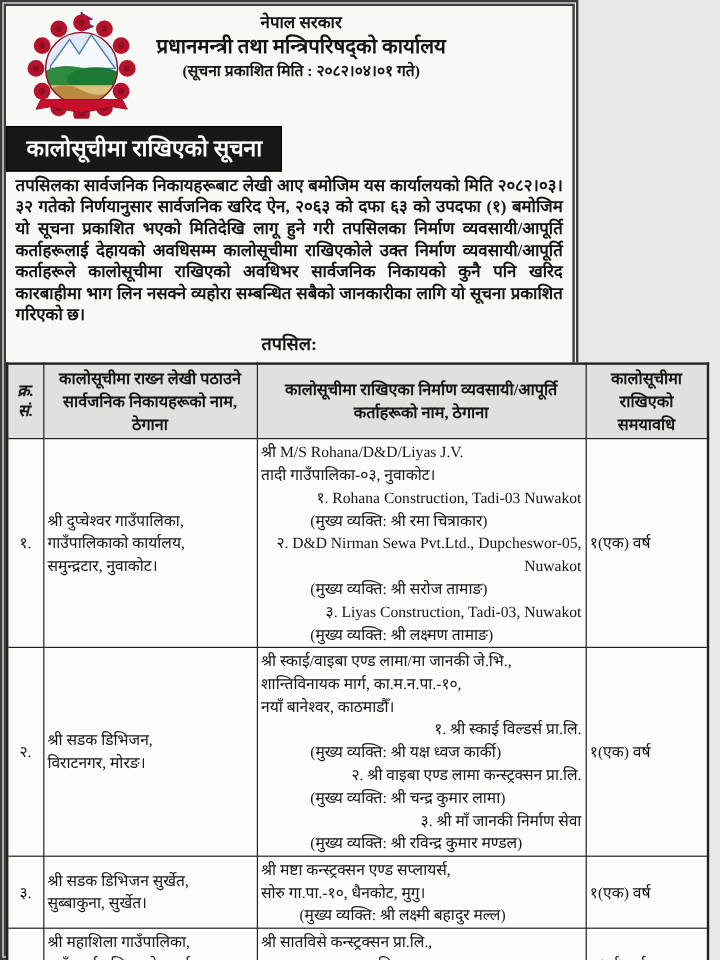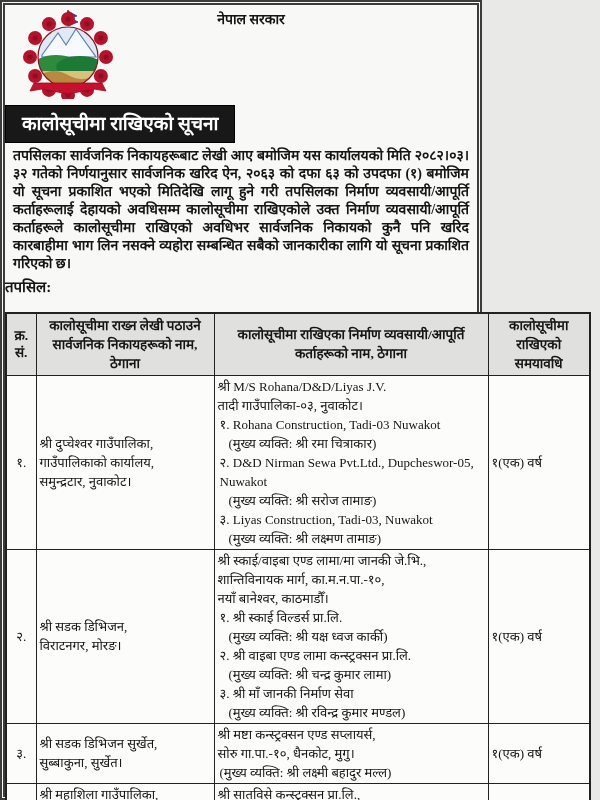--- a/index.html
+++ b/index.html
@@ -23,42 +23,42 @@
   .banner{
     display:inline-block;background:#181818;color:#ffffff;
     font-size:19px;font-weight:bold;padding:4px 16px 6px 16px;
     border:1px solid #000;
   }
   
   .body-par{
     margin:4px 8px 0 8px;font-size:14px;line-height:18px;
     text-align:justify;font-weight:700;
   }
-  .tapasil{text-align:left;font-weight:bold;font-size:15px;margin:3px 0 16px 0;}
+  .tapasil{text-align:center;font-weight:bold;font-size:15px;margin:3px 0 5px 0;}
   
   table.blacklist-table{
     border-collapse:collapse;margin:0 auto;width:584px;
     table-layout:fixed;background:#fcfcfa;
     border:2px solid #222;
   }
   .blacklist-table td,.blacklist-table th{
     border:1px solid #222;font-size:13px;line-height:19px;
     padding:1px 3px;vertical-align:middle;box-sizing:border-box;
   }
   .blacklist-table th{background:#e0e0de;font-weight:bold;text-align:center;font-size:13.5px;height:62px;}
   col.c-sn{width:30px;} col.c-agency{width:178px;} col.c-firms{width:274px;} col.c-duration{width:102px;}
   td.sn{text-align:center;}
   td.agency{text-align:left;}
   td.duration{}
   .firm-head{}
   .firm-list{text-align:left;}
-  .firm-line{text-align:left;padding-left:2px;}
-  .firm-person{text-align:left;padding-left:11px;}
+  .firm-line{text-align:right;padding-left:2px;}
+  .firm-person{text-align:left;padding-left:11px;margin-left:30px;}
   .firm-person.solo{padding-left:2px;}
-  .hdr-two-line div{line-height:17px;}
+  .hdr-two-line div{line-height:17px;font-style:italic;}
 </style>
 </head>
 <body>
 
 <div class="page">
 
   <div class="header">
     <div class="emblem">
       <svg viewBox="0 0 100 90" width="102" height="90" xmlns="http://www.w3.org/2000/svg">
         <defs>
@@ -108,20 +108,22 @@
           <rect x="20" y="62" width="60" height="16" fill="#d8c27a"></rect>
           <path d="M22,66 q14,-8 28,0 q14,8 28,0 l0,12 l-56,0 z" fill="#b8893f"></path>
         </g>
         <circle cx="50" cy="48" r="30" fill="none" stroke="#8f0f22" stroke-width="1.2"></circle>
 
         <polygon points="16,74 84,74 88,82 76,80 50,85 24,80 12,82" fill="#c8102e" stroke="#8f0f22" stroke-width="0.8"></polygon>
       </svg>
     </div>
     <div class="header-lines">
       <div class="h-gov">नेपाल सरकार</div>
+      <div class="h-office1">प्रधानमन्त्री तथा मन्त्रिपरिषद्को कार्यालय</div>
+      <div class="h-date">(सूचना प्रकाशित मिति : २०८२।०४।०१ गते)</div>
     </div>
   </div>
 
   <div class="banner-wrap">
     <div class="banner">कालोसूचीमा राखिएको सूचना</div>
   </div>
 
   <p class="body-par">तपसिलका सार्वजनिक निकायहरूबाट लेखी आए बमोजिम यस कार्यालयको मिति २०८२।०३।३२ गतेको निर्णयानुसार सार्वजनिक खरिद ऐन, २०६३ को दफा ६३ को उपदफा (१) बमोजिम यो सूचना प्रकाशित भएको मितिदेखि लागू हुने गरी तपसिलका निर्माण व्यवसायी/आपूर्ति कर्ताहरूलाई देहायको अवधिसम्म कालोसूचीमा राखिएकोले उक्त निर्माण व्यवसायी/आपूर्ति कर्ताहरूले कालोसूचीमा राखिएको अवधिभर सार्वजनिक निकायको कुनै पनि खरिद कारबाहीमा भाग लिन नसक्ने व्यहोरा सम्बन्धित सबैको जानकारीका लागि यो सूचना प्रकाशित गरिएको छ।</p>
 
   <div class="tapasil">तपसिल:</div>

